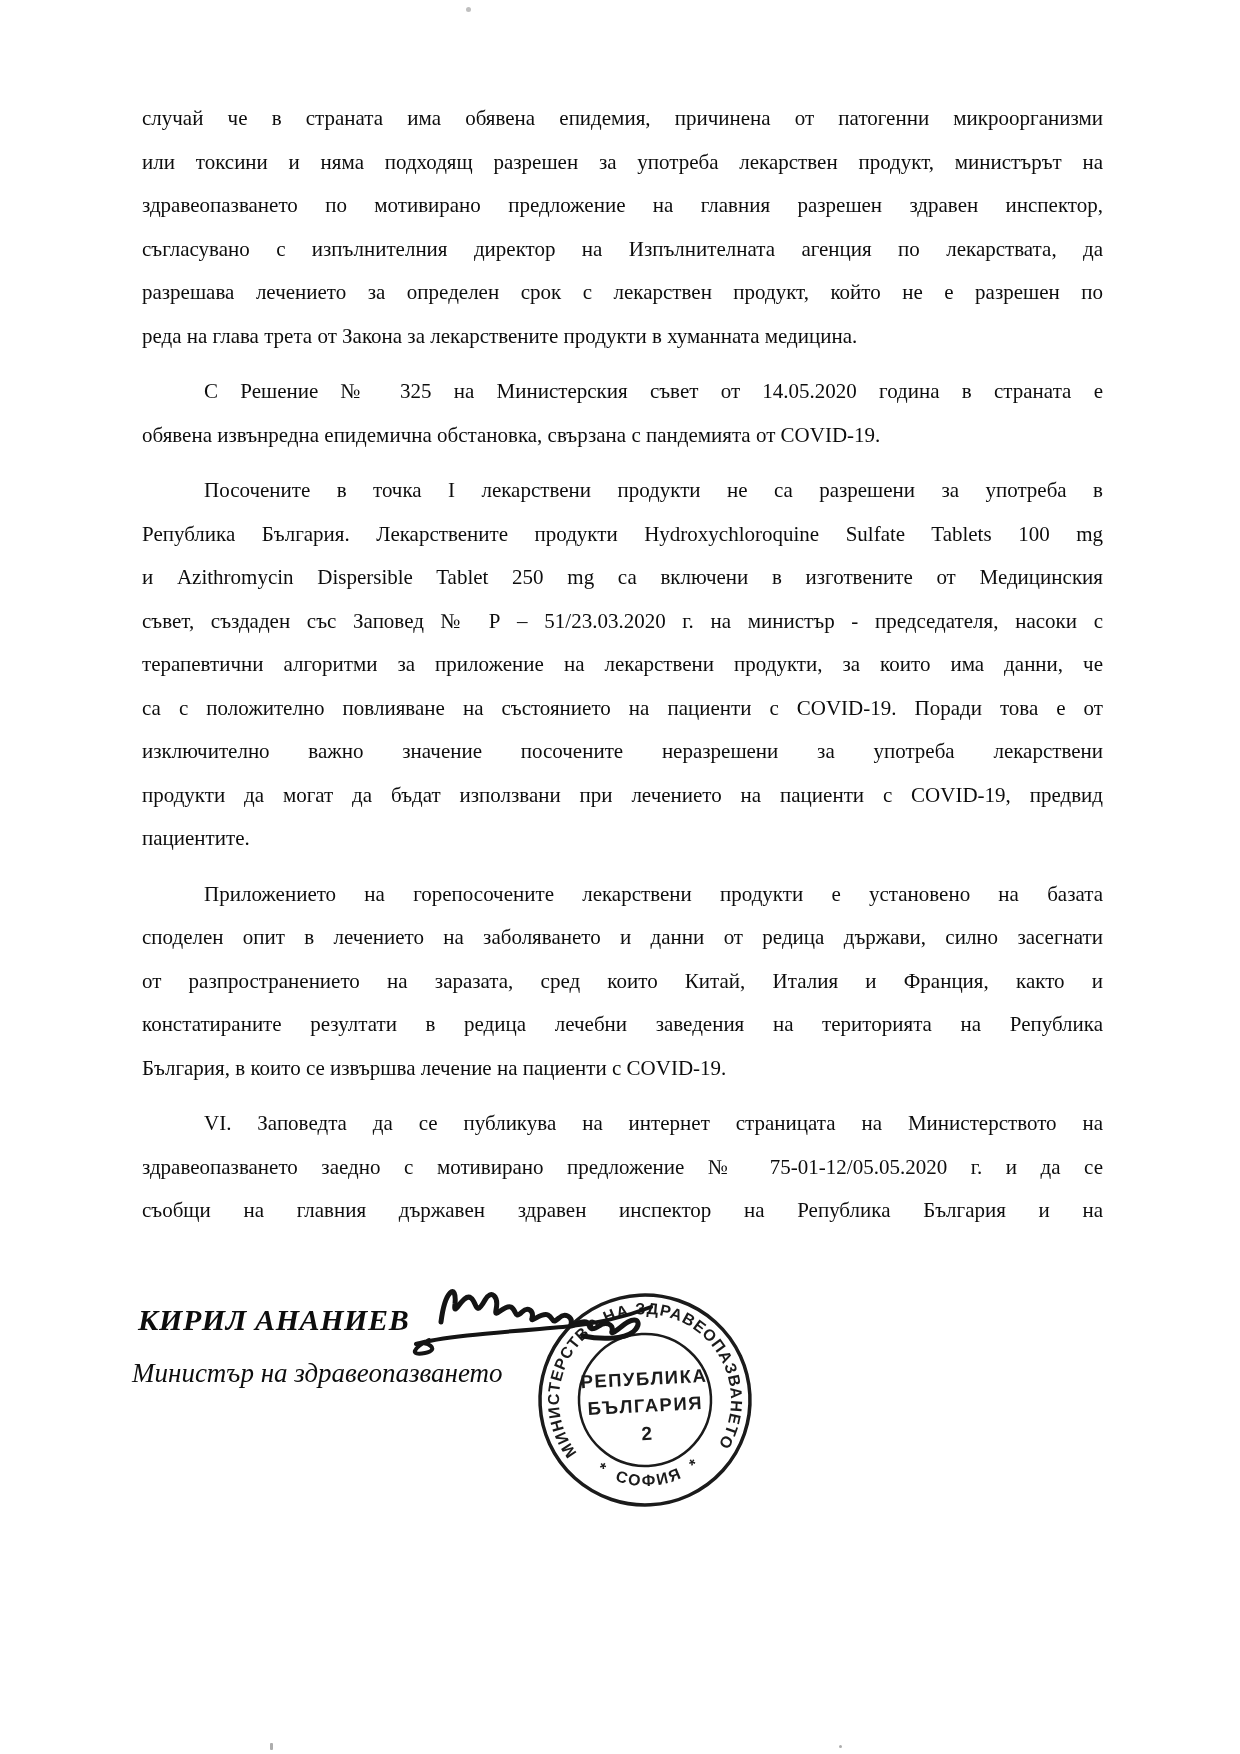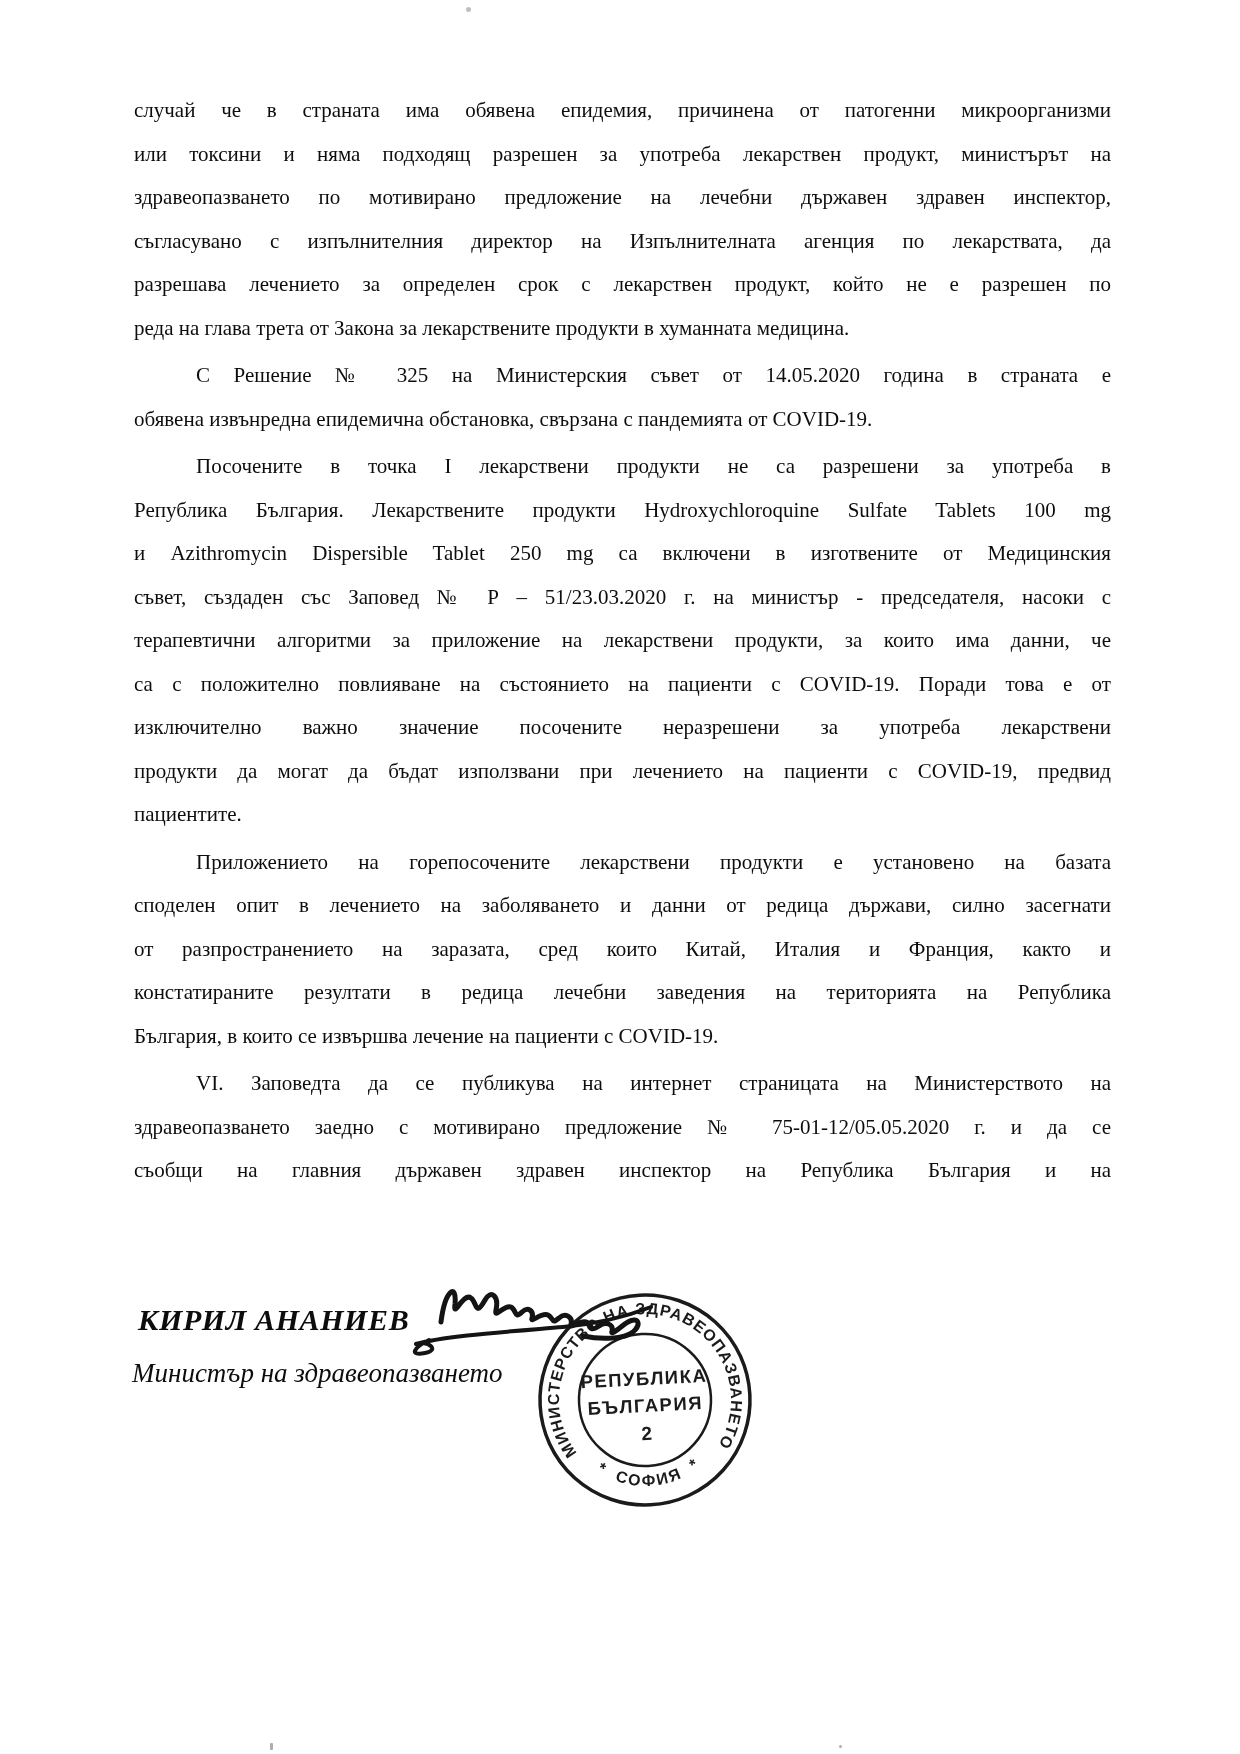--- a/index.html
+++ b/index.html
@@ -5,21 +5,21 @@
   html,body { margin:0; padding:0; background:#ffffff; }
   .page {
     position:relative; width:1240px; height:1754px;
     background:#ffffff; overflow:hidden;
     font-family:"Liberation Serif", serif; color:#0d0d0d;
   }
   .content {
     position:absolute; left:130px; top:85px; width:985px;
     font-size:21px; line-height:43.5px;
   }
-  .para { margin:4px; }
+  .para { margin:12px; }
   .tline { text-align:justify; text-align-last:justify; }
   .tline.last { text-align-last:left; }
   .tline.indent { text-indent:62px; }
 
   .sig-name {
     position:absolute; left:138px; top:1303px;
     font-size:30px; font-weight:bold; letter-spacing:0.6px;font-style:italic;
   }
   .sig-title {
     position:absolute; left:132px; top:1358px;
@@ -41,21 +41,21 @@
 
 <div class="page">
 
   <div class="speck a"></div>
 
   <div class="content">
 
     <div class="para">
       <div class="tline">случай че в страната има обявена епидемия, причинена от патогенни микроорганизми</div>
       <div class="tline">или токсини и няма подходящ разрешен за употреба лекарствен продукт, министърът на</div>
-      <div class="tline">здравеопазването по мотивирано предложение на лечебни държавен здравен инспектор,</div>
+      <div class="tline">здравеопазването по мотивирано предложение на главния разрешен здравен инспектор,</div>
       <div class="tline">съгласувано с изпълнителния директор на Изпълнителната агенция по лекарствата, да</div>
       <div class="tline">разрешава лечението за определен срок с лекарствен продукт, който не е разрешен по</div>
       <div class="tline last">реда на глава трета от Закона за лекарствените продукти в хуманната медицина.</div>
     </div>
 
     <div class="para">
       <div class="tline indent">С Решение № 325 на Министерския съвет от 14.05.2020 година в страната е</div>
       <div class="tline last">обявена извънредна епидемична обстановка, свързана с пандемията от COVID-19.</div>
     </div>
 

